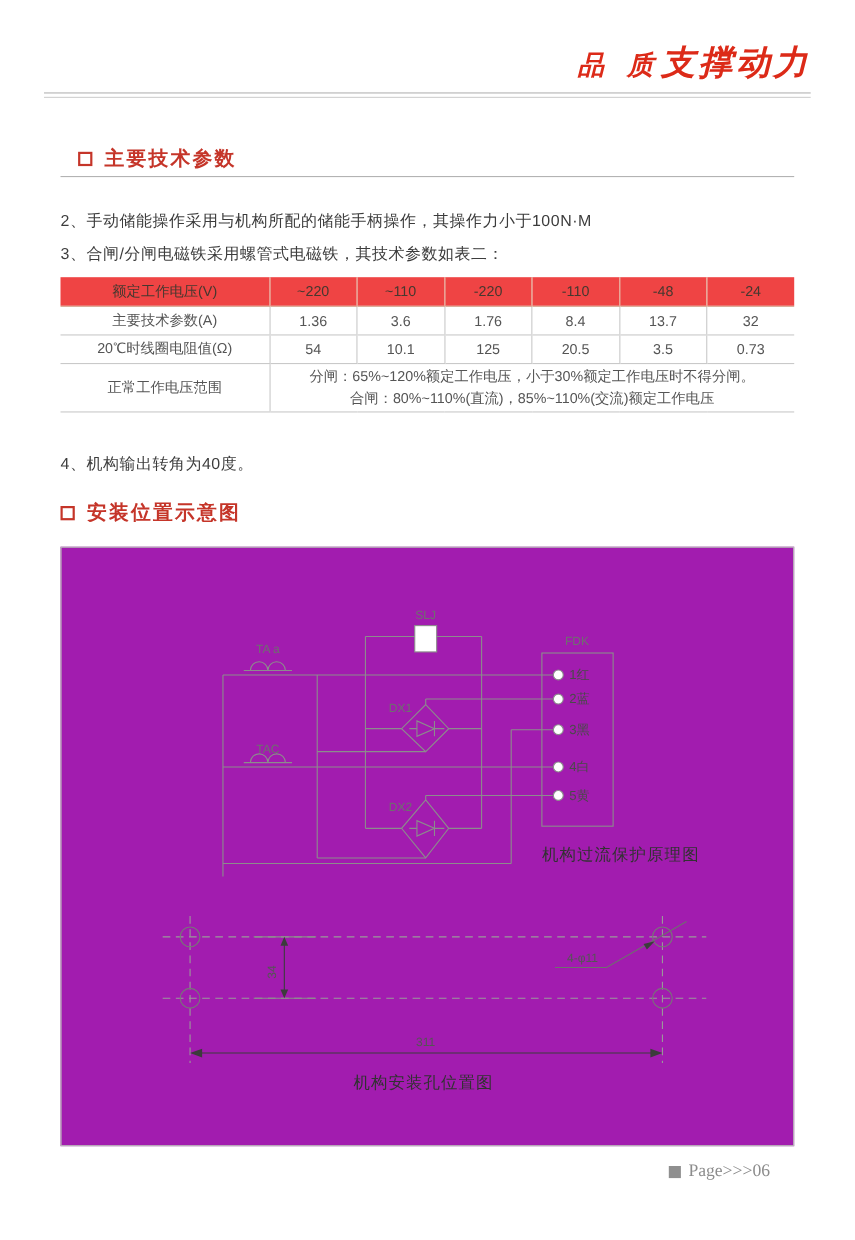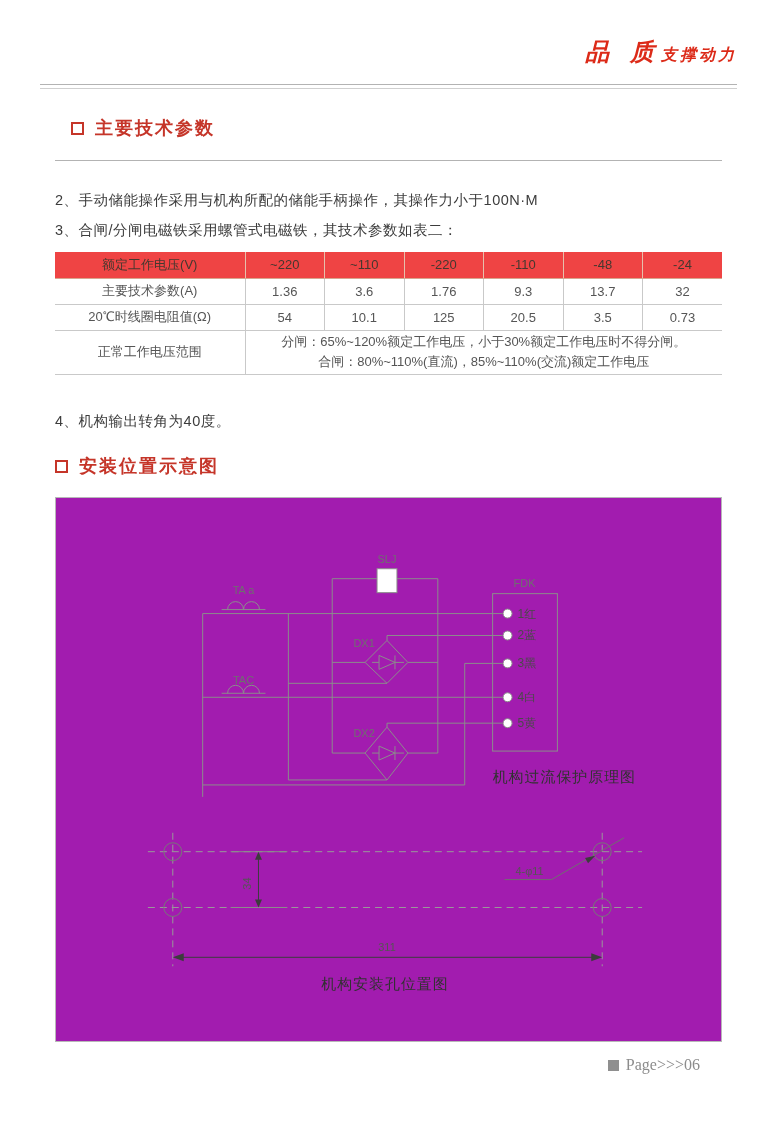--- a/index.html
+++ b/index.html
@@ -4,21 +4,21 @@
 <style>
   * { margin:0; padding:0; box-sizing:border-box; }
   html,body { background:#ffffff; }
   .page {
     position:relative; width:777px; height:1127px; background:#ffffff;
     font-family:"Liberation Sans", sans-serif; overflow:hidden;
   }
   
   .logo { position:absolute; top:36px; right:40px; color:#dc2a18; font-style:italic; font-weight:bold; white-space:nowrap; }
   .logo .big { font-size:24px; letter-spacing:7px; }
-  .logo .small { font-size:16px; letter-spacing:3px;margin-top:12px; }
+  .logo .small { font-size:31px; letter-spacing:3px;margin-top:12px; }
   .hr1 { position:absolute; left:40px; width:697px; top:84px; height:1px; background:#b3b3b3; }
   .hr2 { position:absolute; left:40px; width:697px; top:88px; height:1px; background:#cfcfcf; }
 
   
   .section-title { position:absolute; left:55px; display:flex; align-items:center; color:#c53529; font-weight:bold; font-size:18px; letter-spacing:2px; }
   .red-square { display:inline-block; width:13px; height:13px; border:2px solid #c53529; margin-right:11px; }
   .title-underline { position:absolute; left:55px; width:667px; height:1px; background:#b3b3b3; }
 
   .para { position:absolute; left:55px; font-size:14.5px; color:#3c3c3c; letter-spacing:0.5px; white-space:nowrap; }
 
@@ -47,21 +47,21 @@
 <body>
 
 <div class="page">
 
   <div class="logo">
     <span class="big">品 质</span><span class="small">支撑动力</span>
   </div>
   <div class="hr1"></div>
   <div class="hr2"></div>
 
-  <div class="section-title" style="top:116px;padding-left:16px;">
+  <div class="section-title" style="top:132px;padding-left:16px;">
     <span class="red-square"></span>
     <span>主要技术参数</span>
   </div>
   <div class="title-underline" style="top:160px;"></div>
 
   <div class="para" style="top:191px;">2、手动储能操作采用与机构所配的储能手柄操作，其操作力小于100N·M</div>
   <div class="para" style="top:221px;">3、合闸/分闸电磁铁采用螺管式电磁铁，其技术参数如表二：</div>
 
   <table class="spec">
     <colgroup>
@@ -81,21 +81,21 @@
       <td>-220</td>
       <td>-110</td>
       <td>-48</td>
       <td>-24</td>
     </tr>
     <tr>
       <td>主要技术参数(A)</td>
       <td>1.36</td>
       <td>3.6</td>
       <td>1.76</td>
-      <td>9.3</td>
+      <td>8.4</td>
       <td>13.7</td>
       <td>32</td>
     </tr>
     <tr>
       <td>20℃时线圈电阻值(Ω)</td>
       <td>54</td>
       <td>10.1</td>
       <td>125</td>
       <td>20.5</td>
       <td>3.5</td>

